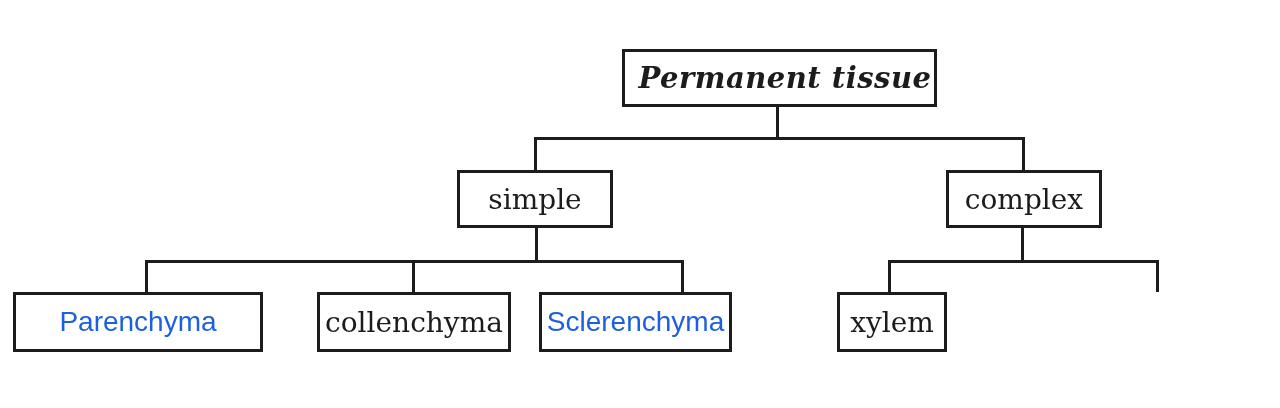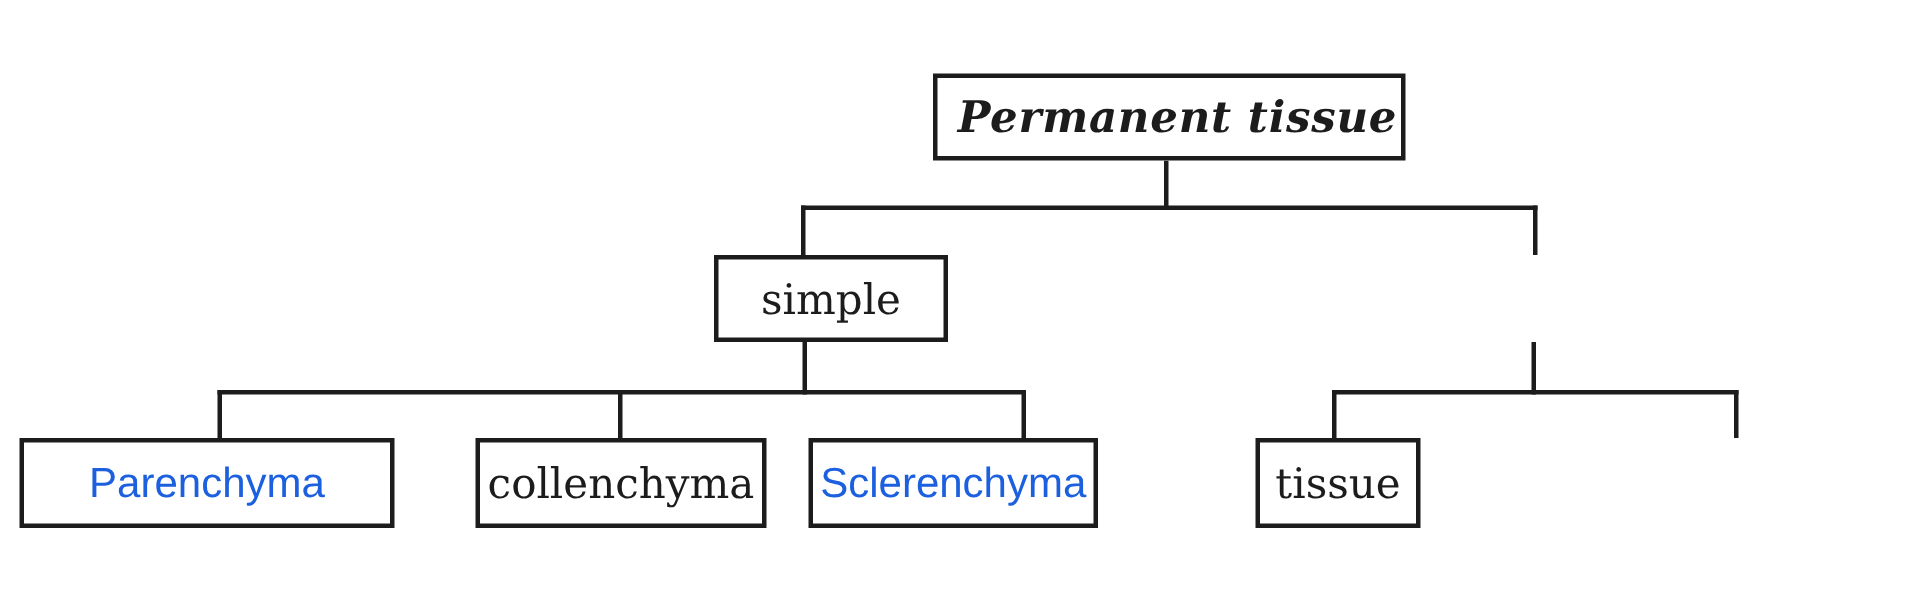--- a/index.html
+++ b/index.html
@@ -43,21 +43,21 @@
   }
   .hline, .vline {
     position: absolute;
     background: #1c1c1c;
   }
   .hline { height: 3px; }
   .vline { width: 3px; }
 
   
   #root         { left: 622px;  top: 49px;  width: 315px; height: 58px; padding-left: 11px; }
-  #simple       { left: 476px;  top: 170px; width: 156px; height: 58px; }
+  #simple       { left: 457px;  top: 170px; width: 156px; height: 58px; }
   #complex      { left: 946px;  top: 170px; width: 156px; height: 58px; }
   #parenchyma   { left: 13px;   top: 292px; width: 250px; height: 60px; }
   #collenchyma  { left: 317px;  top: 292px; width: 194px; height: 60px; }
   #sclerenchyma { left: 539px;  top: 292px; width: 193px; height: 60px; }
   #xylem        { left: 837px;  top: 292px; width: 110px; height: 60px; }
   #phloem       { left: 1020px; top: 292px; width: 248px; height: 60px; }
 
   
   #l1-stem      { left: 776px;  top: 107px; height: 33px; }
   #l1-bar       { left: 534px;  top: 137px; width: 491px; }
@@ -95,23 +95,24 @@
 
   <div class="vline" id="complex-stem"></div>
   <div class="hline" id="complex-bar"></div>
   <div class="vline" id="drop-xylem"></div>
   <div class="vline" id="drop-phloem"></div>
 
   <div class="node node-root" id="root">Permanent tissue</div>
 
   <div class="node node-serif" id="simple">simple</div>
 
+  <div class="node node-serif" id="complex">complex</div>
 
   <div class="node node-blue" id="parenchyma">Parenchyma</div>
 
   <div class="node node-serif" id="collenchyma">collenchyma</div>
 
   <div class="node node-blue" id="sclerenchyma">Sclerenchyma</div>
 
-  <div class="node node-serif" id="xylem">tissue</div>
+  <div class="node node-serif" id="xylem">xylem</div>
 
 
 </div>
 
 </body></html>

